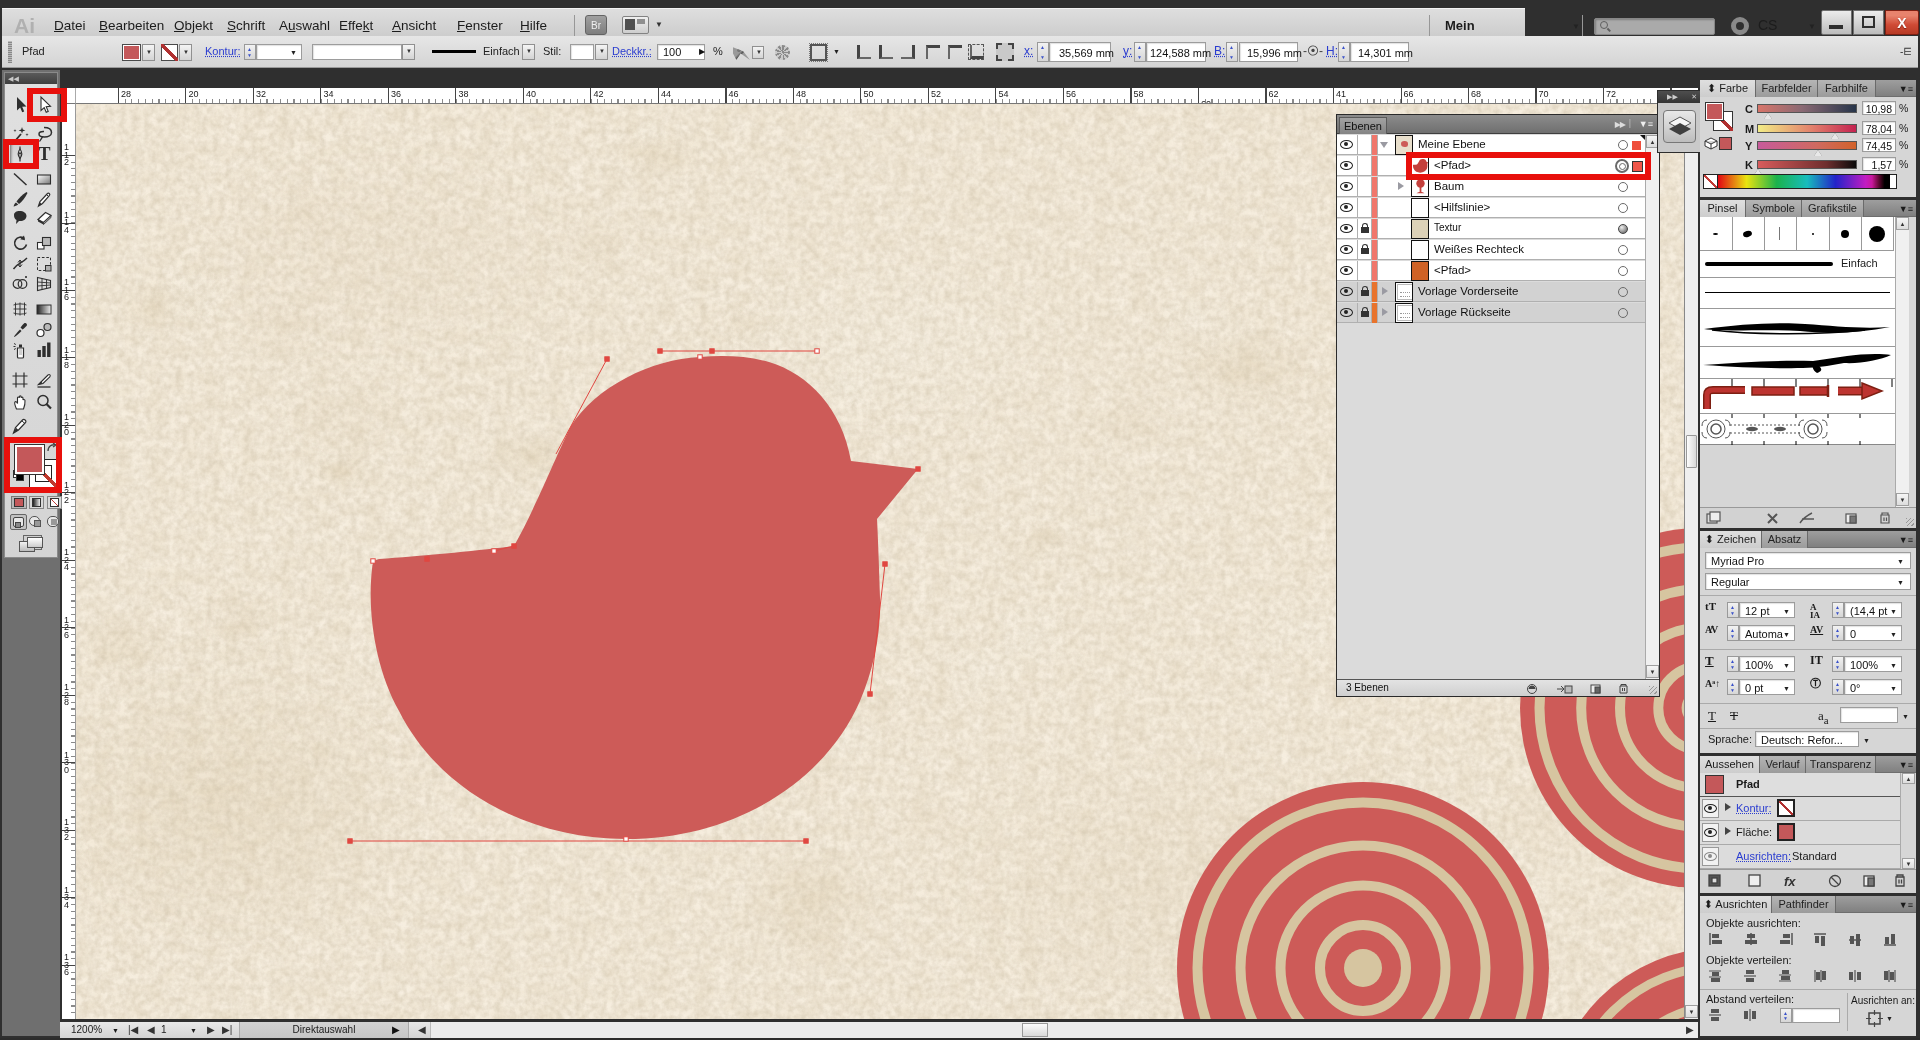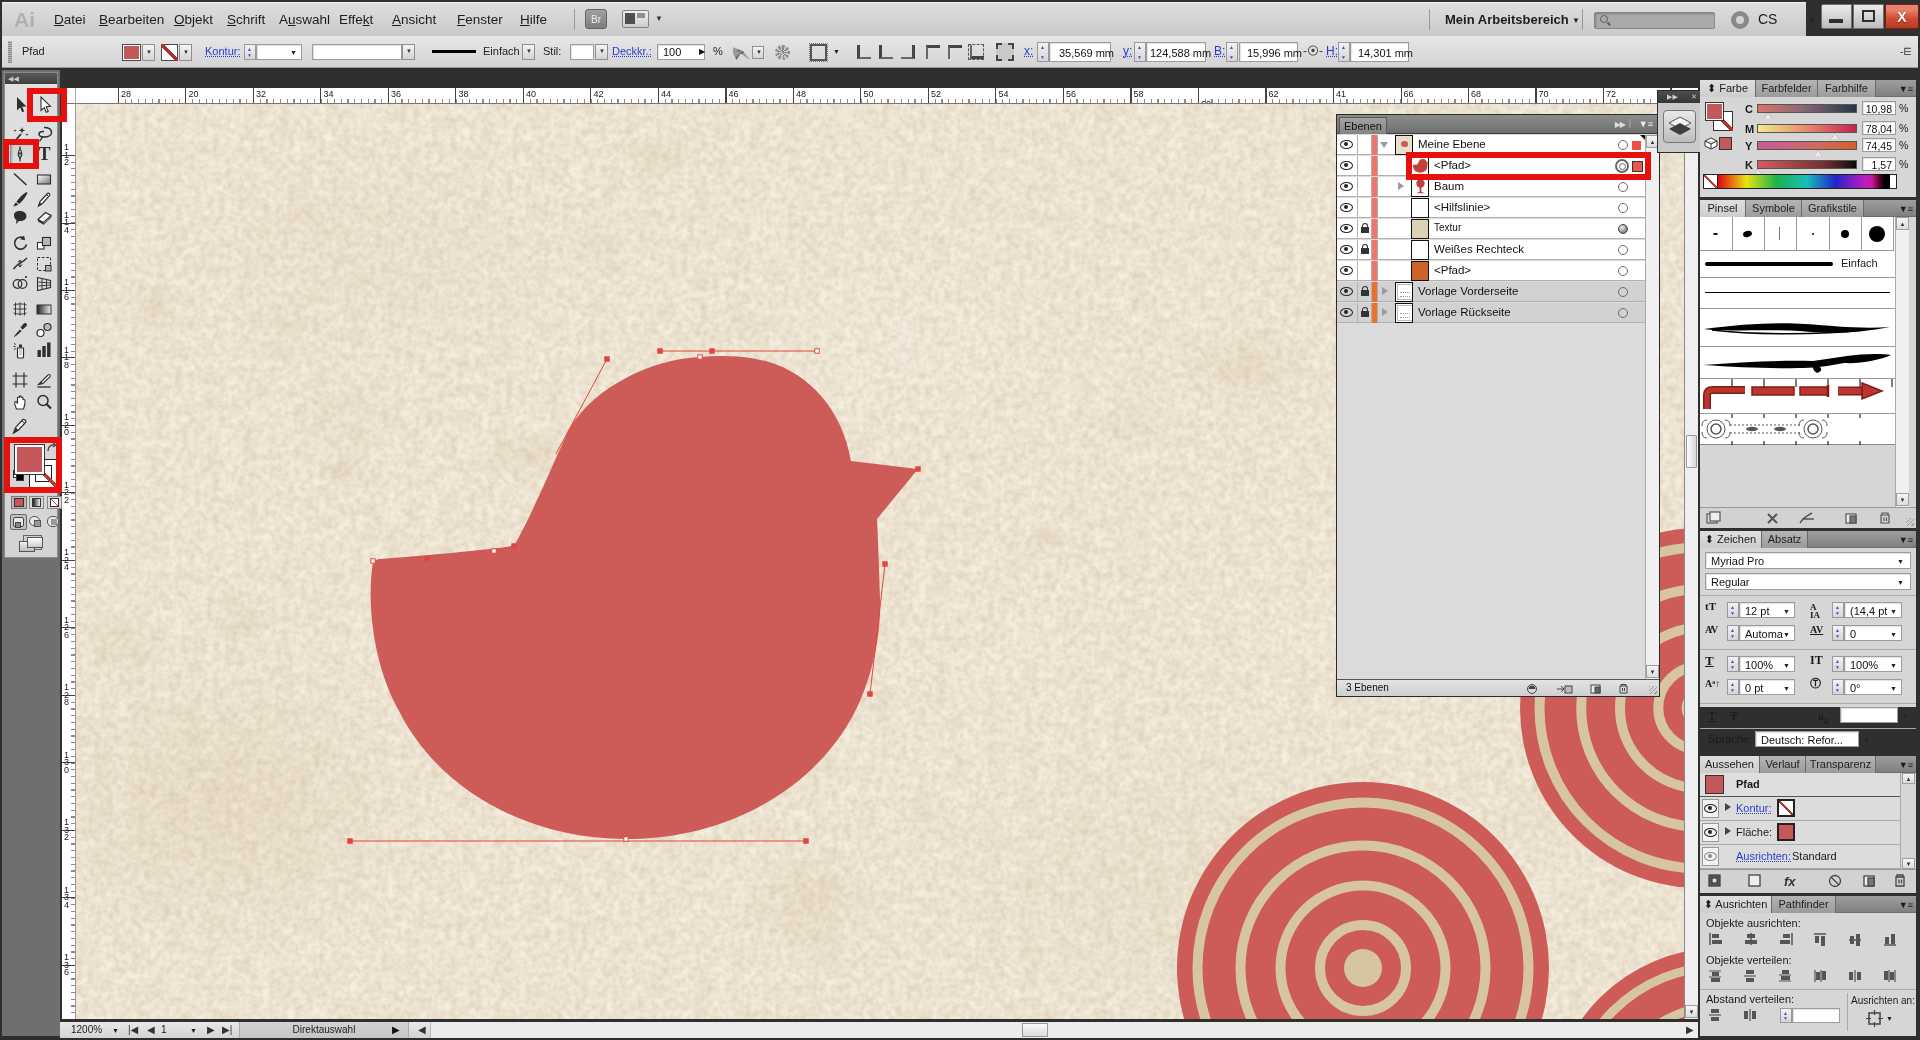--- a/index.html
+++ b/index.html
@@ -1,19 +1,19 @@
 <!DOCTYPE html>
 <html><head><meta charset="utf-8">
 <style>
 html,body{margin:0;padding:0;width:1920px;height:1040px;overflow:hidden;
  font-family:"Liberation Sans",sans-serif;}
 *{box-sizing:border-box;}
 .abs{position:absolute;}
 #app{position:relative;width:1920px;height:1040px;background:#2f2f2f;}
-#menubar{left:2px;top:2px;width:1804px;height:34px;background:linear-gradient(#dedede,#c9c9c9);border-top:1px solid #f2f2f2;}
+#menubar{left:2px;top:8px;width:1523px;height:34px;background:linear-gradient(#dedede,#c9c9c9);border-top:1px solid #f2f2f2;}
 .menu{position:absolute;top:0;height:33px;line-height:33px;font-size:13.5px;color:#1c1c1c;}
 .menu u{text-decoration:underline;}
 #ctrlbar{left:2px;top:36px;width:1916px;height:32px;background:linear-gradient(#e6e6e6,#d4d4d4);border-bottom:1px solid #9a9a9a;font-size:11px;color:#222;}
 .cb{position:absolute;top:0;height:31px;line-height:31px;font-size:11px;}
 .ibox{position:absolute;background:#fff;border:1px solid #9c9c9c;box-shadow:inset 1px 1px 1px rgba(0,0,0,.12);font-size:11px;color:#111;}
 .blue{color:#2a3cd0 !important;text-decoration:underline dotted;}
 .dd{position:absolute;width:13px;background:linear-gradient(#f4f4f4,#d4d4d4);border:1px solid #909090;}
 .dd:after{content:"▼";font-size:6px;color:#333;position:absolute;left:3px;top:50%;margin-top:-4px;}
 .spin{position:absolute;width:12px;background:linear-gradient(#f2f2f2,#d6d6d6);border:1px solid #999;}
 .spin:before{content:"▲";position:absolute;top:1px;left:2px;font-size:5px;color:#3b52c9;}
@@ -807,21 +807,21 @@
             <path d="M62,3 l9,9 M71,3 l-9,9" stroke-width="2"></path>
             <path d="M94,12 C98,6 102,4 106,2 M96,8 h12" stroke-width="1.4"></path>
             <rect x="140" y="3" width="10" height="9" fill="#eee"></rect>
             <rect x="144" y="5" width="6" height="7" fill="#777"></rect>
             <path d="M175,4 h8 v8 h-8 Z M176,4 v-2 h6 v2 M178,6.5 v3.5 M180.5,6.5 v3.5"></path>
           </g>
         </svg>
         <div class="abs" style="right:2px;bottom:2px;width:8px;height:8px;background:repeating-linear-gradient(135deg,#999 0 1px,transparent 1px 3px);"></div>
       </div>
     </div>
-    <div class="panel" style="top:531px;height:176px;">
+    <div class="panel" style="top:531px;height:222px;">
       <div class="tabs">
         <div class="tab on" style="left:0;width:62px;">⬍ Zeichen</div>
         <div class="tab off" style="left:62px;width:46px;">Absatz</div>
         <div class="flyout">▼≡</div>
       </div>
       <div class="abs ibox" style="left:5px;top:21px;width:206px;height:17px;padding:2px 0 0 5px;">Myriad Pro</div>
       <div class="abs" style="left:197px;top:27px;font-size:7px;color:#222;">▼</div>
       <div class="abs ibox" style="left:5px;top:42px;width:206px;height:17px;padding:2px 0 0 5px;">Regular</div>
       <div class="abs" style="left:197px;top:48px;font-size:7px;color:#222;">▼</div>
       <div class="abs" style="left:0;top:64px;width:216px;height:1px;background:#aaa;"></div>

